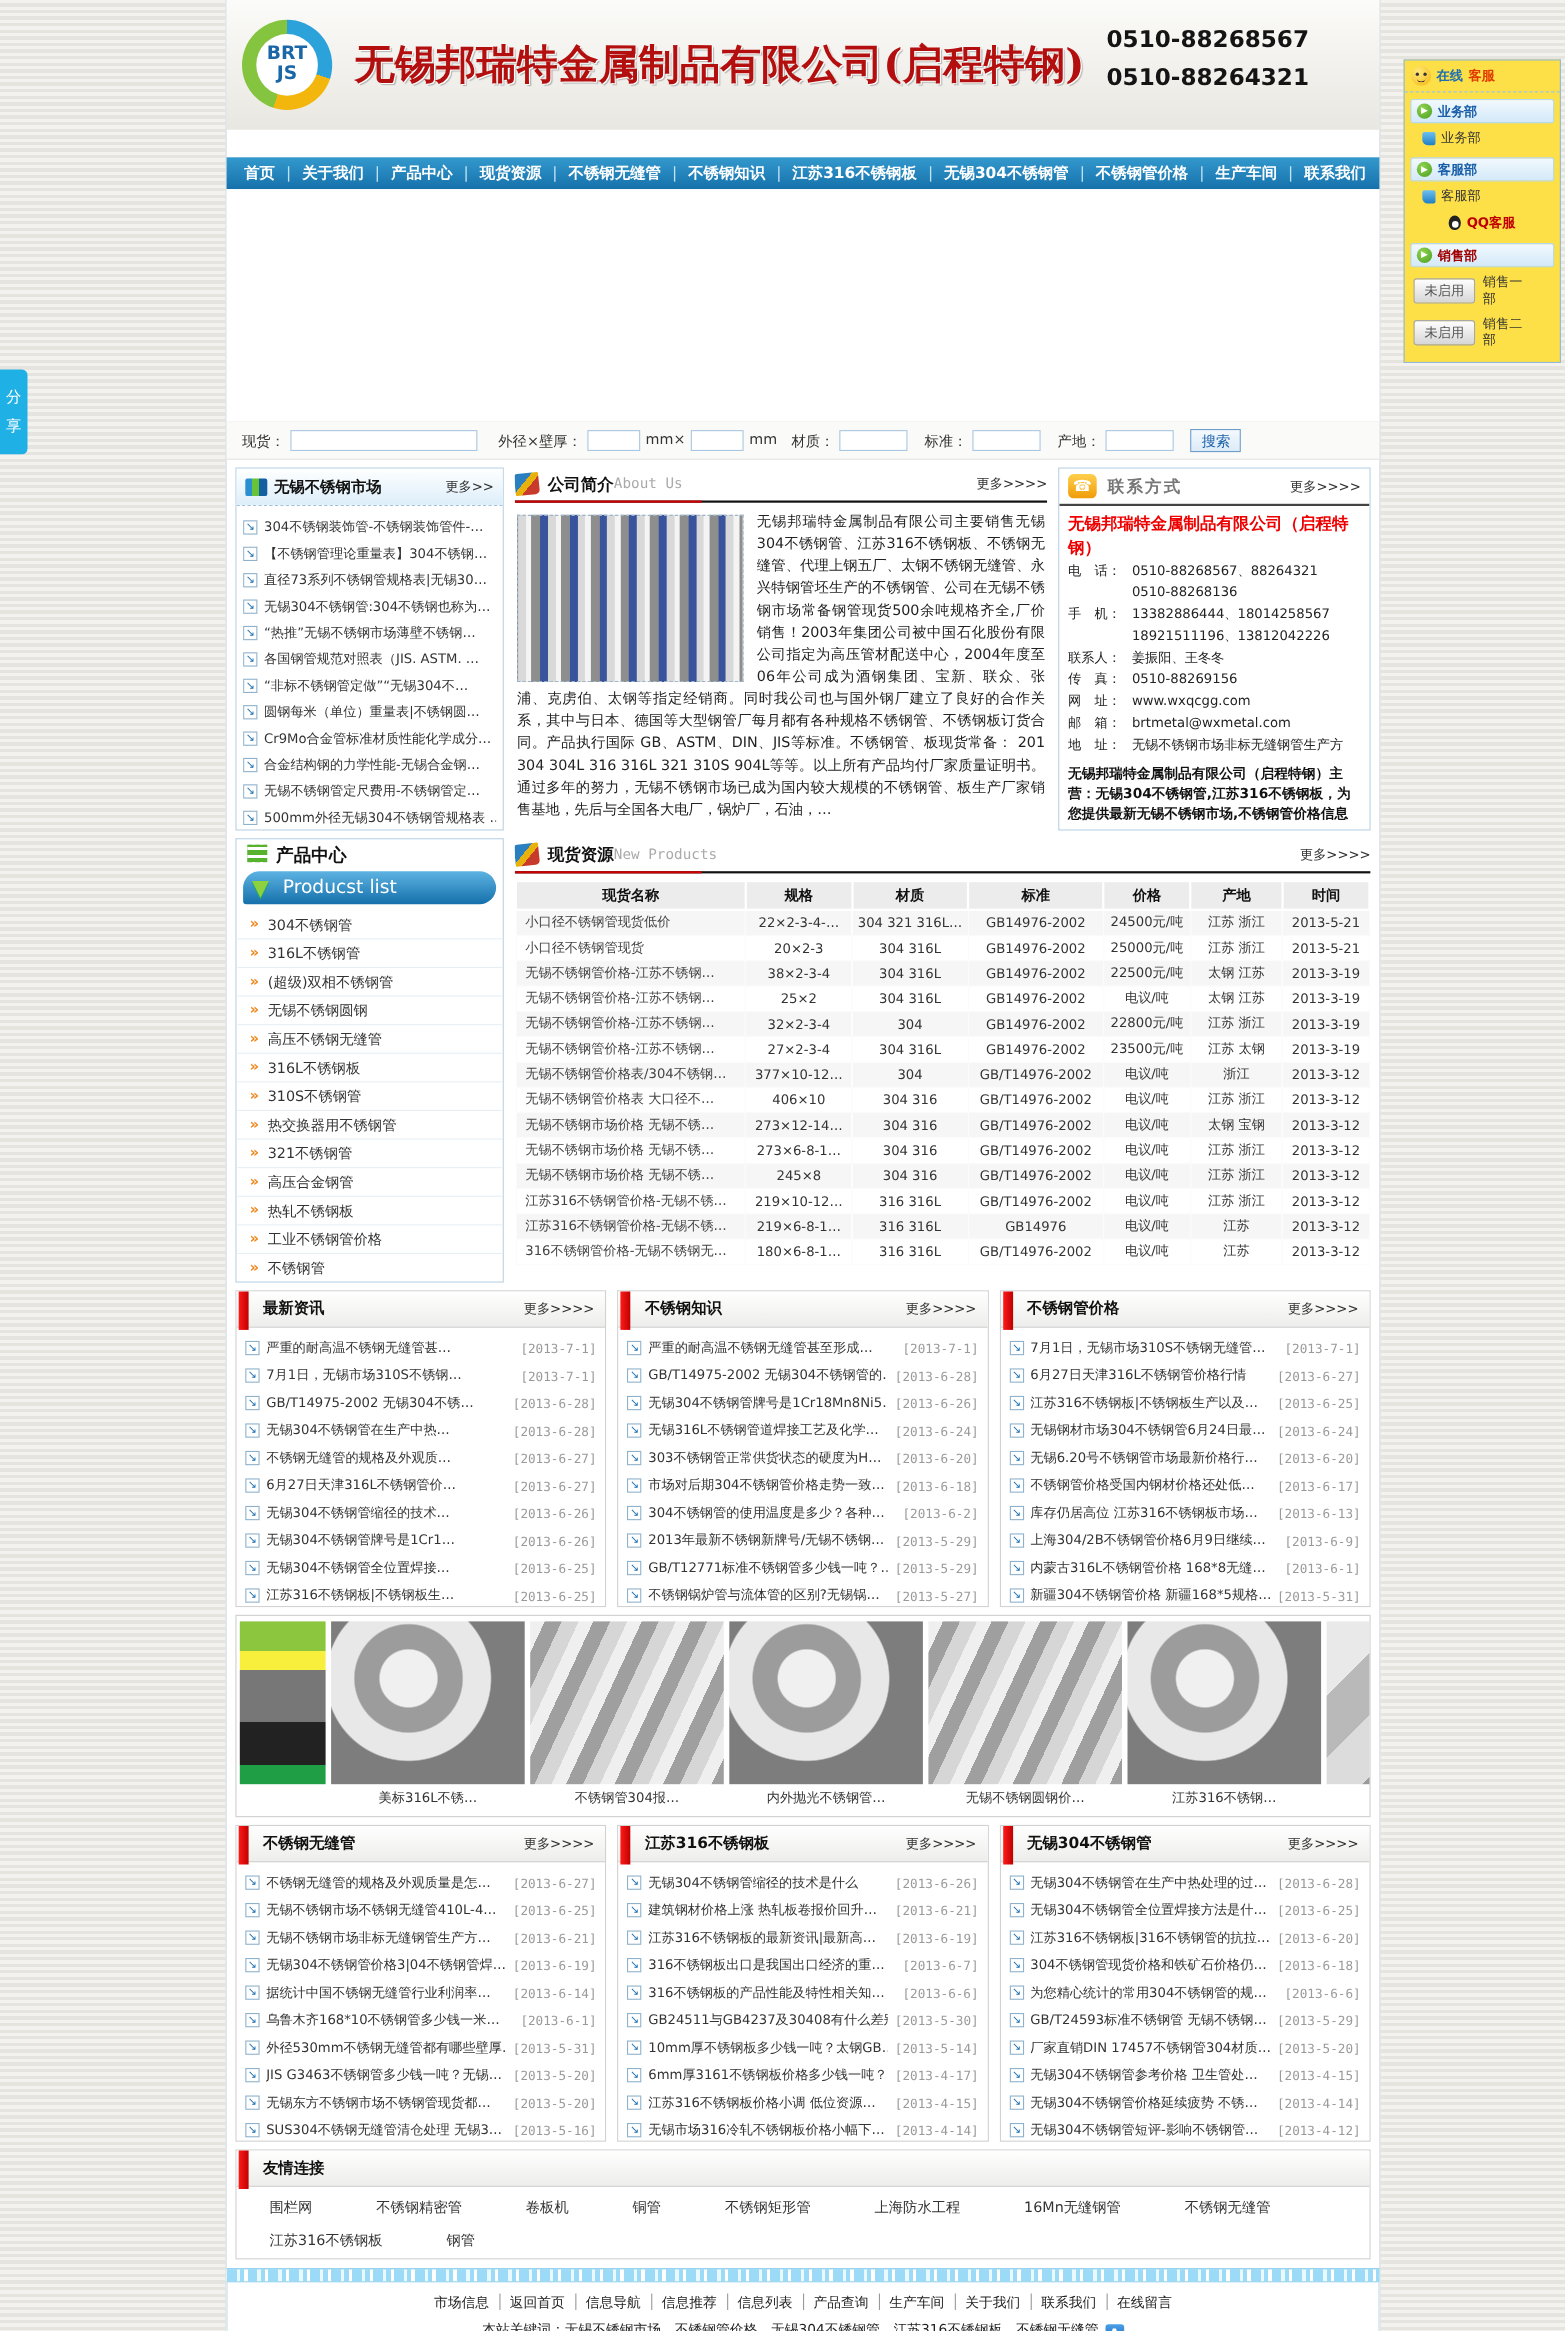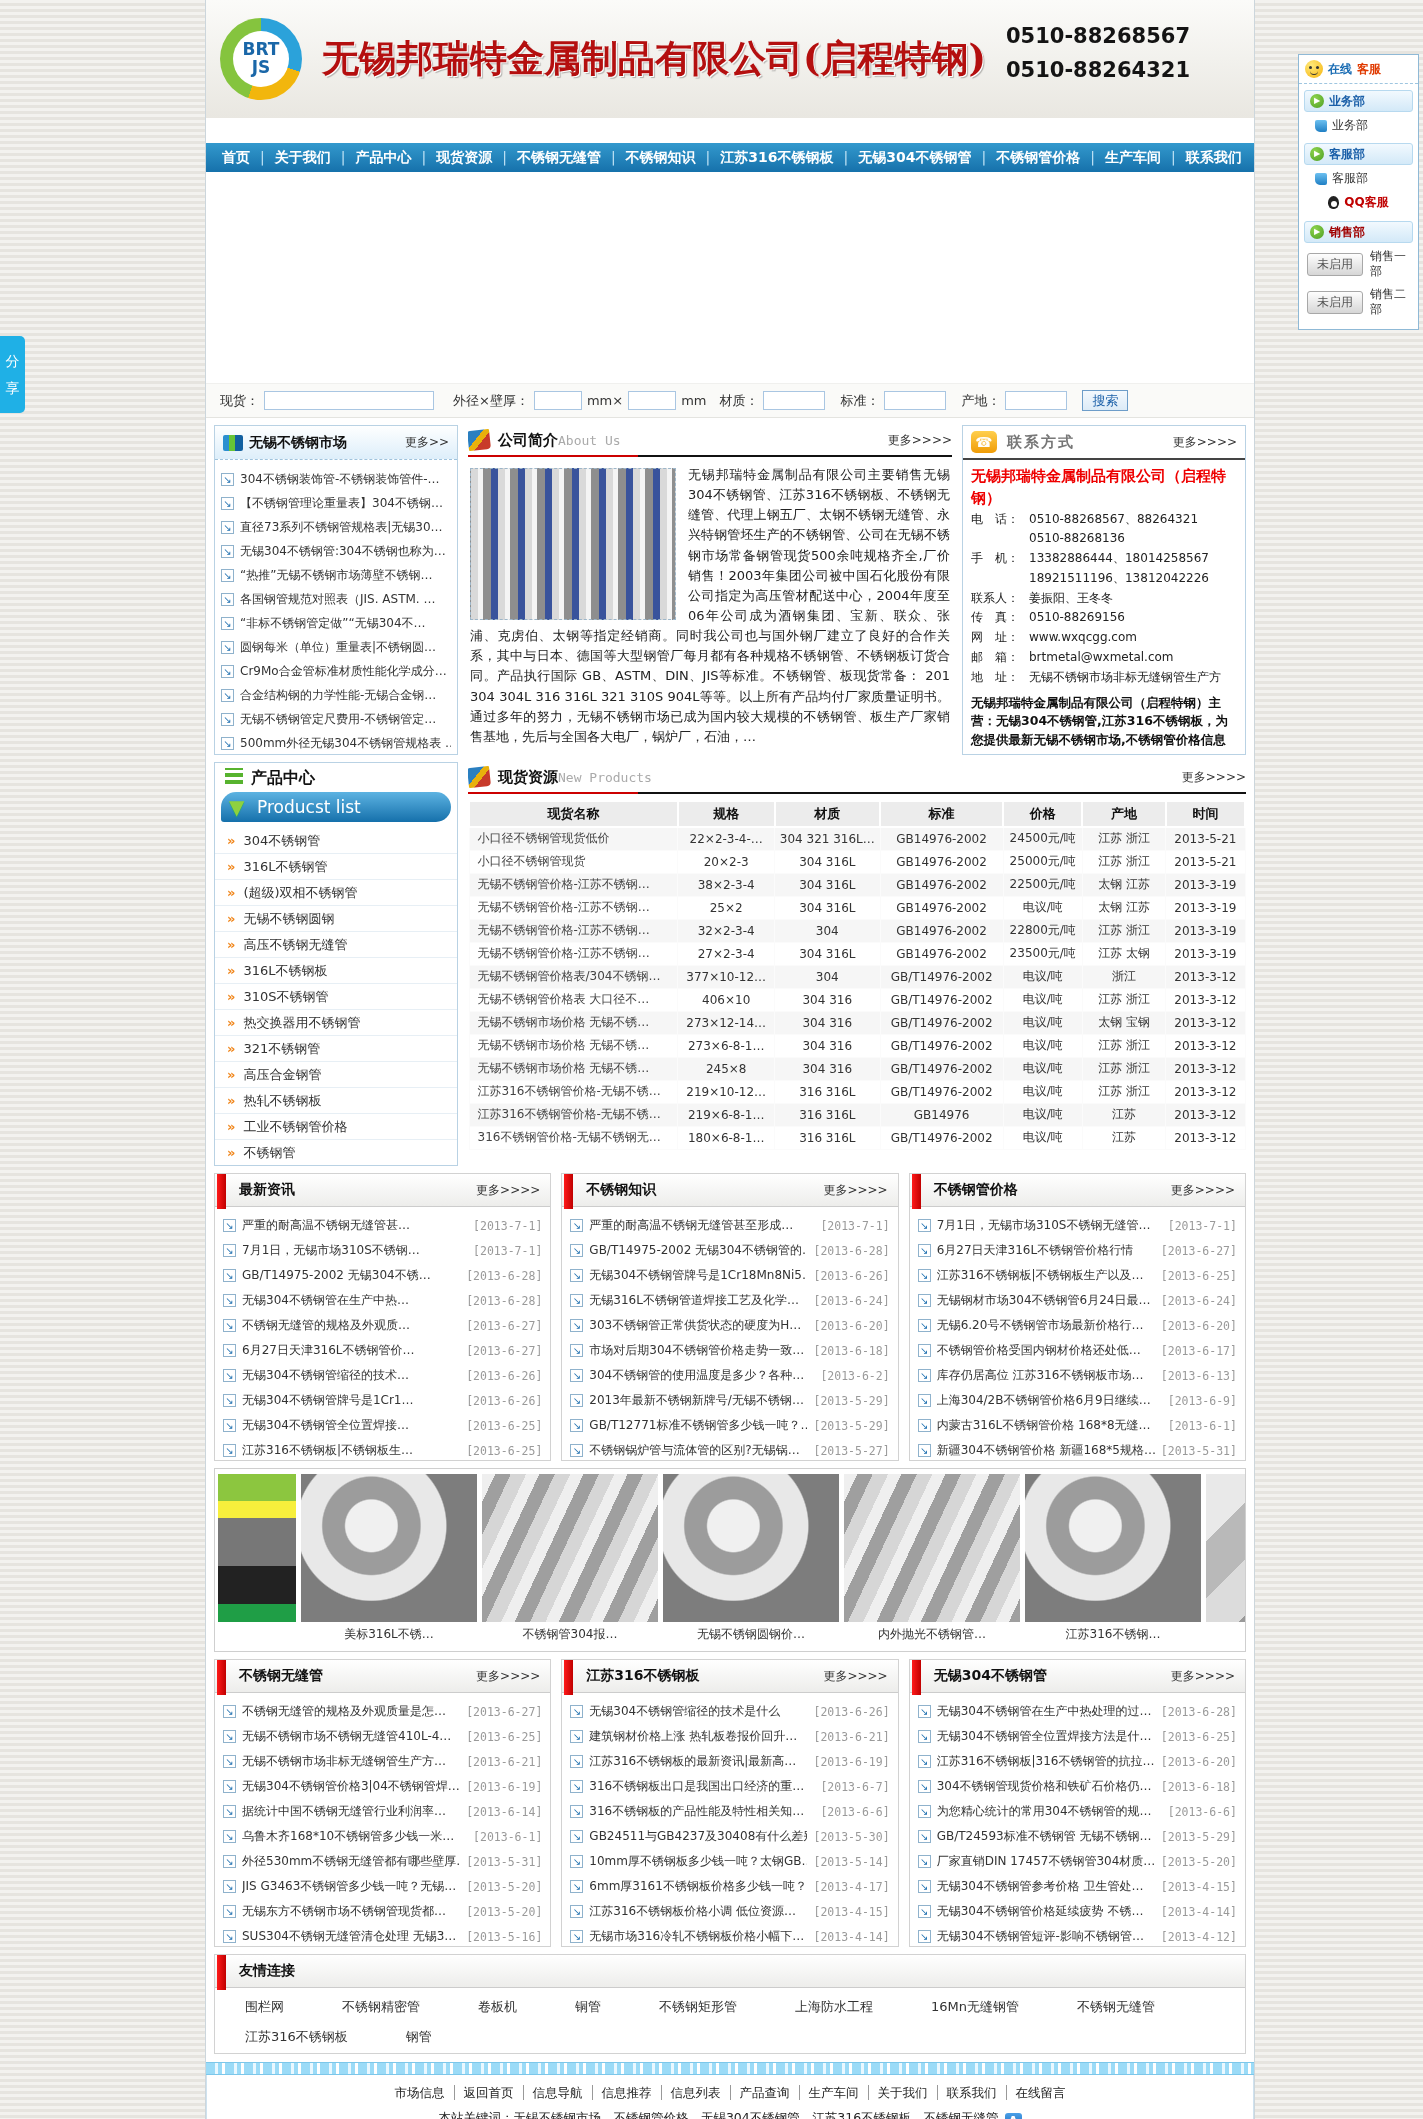--- a/index.html
+++ b/index.html
@@ -141,21 +141,21 @@
   .footer-nav { margin:4px 0 8px 0; }
   .footer-nav span { padding:0 9px; cursor:pointer; color:#222; }
   .footer-nav span + span { border-left:1px solid #999; }
   .footer-line { margin:7px 0; }
   .badge-a { display:inline-block; width:17px; height:17px; background:linear-gradient(#4aa0e8,#1b62b4); color:#fff; font-size:12px; font-weight:bold;
              line-height:17px; text-align:center; border-radius:3px; vertical-align:-3px; margin-left:6px; }
   .watermark { position:absolute; left:28px; top:48px; font-size:36px; color:#444;
                font-family:"DejaVu Serif","Liberation Serif",serif; transform:rotate(-12deg) skewX(-8deg); opacity:.85; }
 
   
-  .service-panel { position:absolute; left:1276px; top:54px; width:121px; background:#ffffff; border:1px solid #8fb9d6; font-size:12px; padding-bottom:8px;margin-left:22px; }
+  .service-panel { position:absolute; left:1276px; top:54px; width:143px; background:#fde047; border:1px solid #8fb9d6; font-size:12px; padding-bottom:8px; }
   .sp-header { display:flex; align-items:center; gap:5px; padding:5px 6px; border-bottom:1px dashed #9fc6e0; }
   .smiley { width:18px; height:18px; border-radius:50%; background:radial-gradient(circle at 35% 30%, #ffe97a, #f6b40e); position:relative; }
   .smiley::before { content:""; position:absolute; left:4px; top:6px; width:3px; height:3px; background:#333; border-radius:50%; box-shadow:7px 0 0 #333; }
   .smiley::after { content:""; position:absolute; left:5px; top:10px; width:8px; height:4px; border-bottom:1.5px solid #333; border-radius:0 0 8px 8px; }
   .sp-title-a { color:#1b6db4; font-weight:bold; }
   .sp-title-b { color:#e03a00; font-weight:bold; }
   .dept-bar { margin:6px 5px 2px 5px; height:22px; display:flex; align-items:center; gap:5px; padding:0 5px;
               background:linear-gradient(#f2f9fe,#d3e9f8); border:1px solid #b7d9ef; border-radius:3px;
               font-weight:bold; color:#1a5fa8; cursor:pointer; }
   .dept-bar.sales { color:#a00000; }
@@ -794,26 +794,26 @@
           <div class="gal-cap">美标316L不锈…</div>
         </div>
 
         <div class="gal-item">
           <div class="gal-img"></div>
           <div class="gal-cap">不锈钢管304报…</div>
         </div>
 
         <div class="gal-item">
           <div class="gal-img"></div>
-          <div class="gal-cap">无锡不锈钢圆钢价…</div>
+          <div class="gal-cap">内外抛光不锈钢管…</div>
         </div>
 
         <div class="gal-item">
           <div class="gal-img"></div>
-          <div class="gal-cap">内外抛光不锈钢管…</div>
+          <div class="gal-cap">无锡不锈钢圆钢价…</div>
         </div>
 
         <div class="gal-item">
           <div class="gal-img"></div>
           <div class="gal-cap">江苏316不锈钢…</div>
         </div>
       </div>
     <div class="gal-edge edge-right"></div>
   </div>
 

